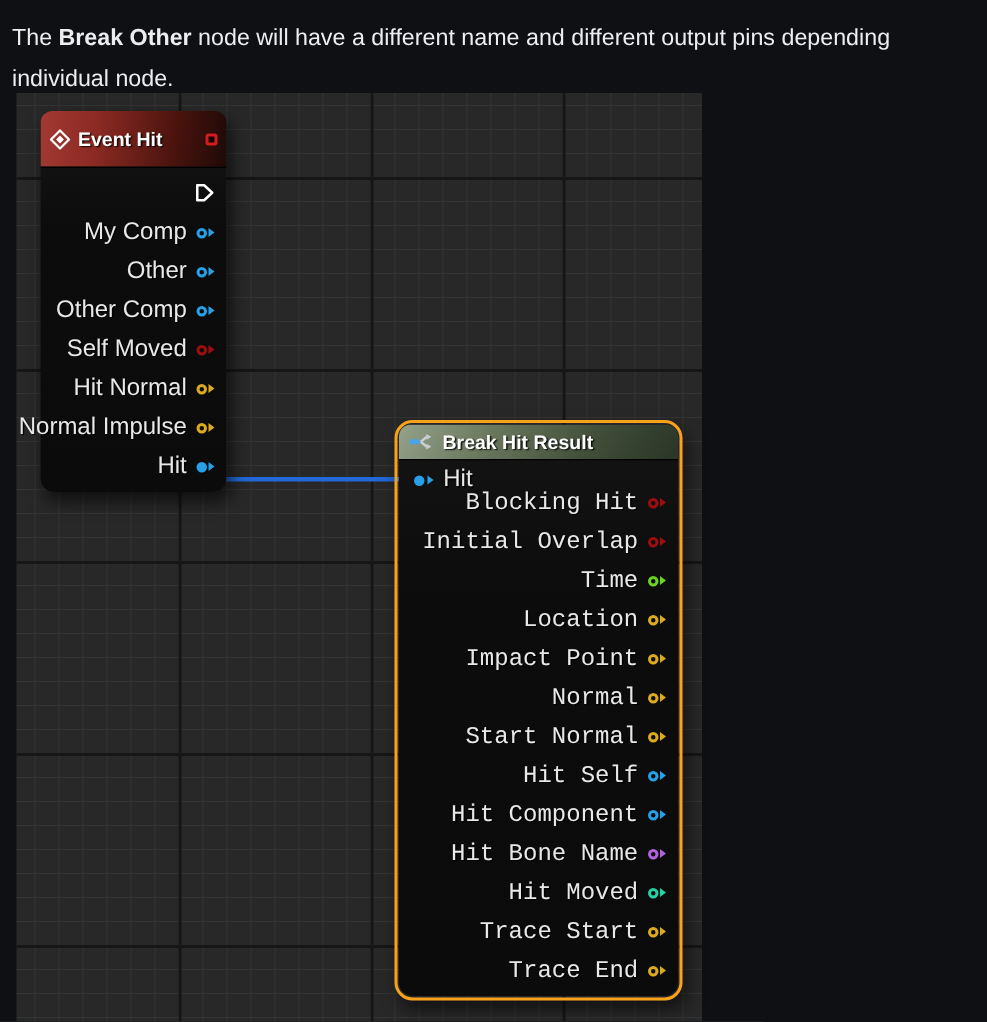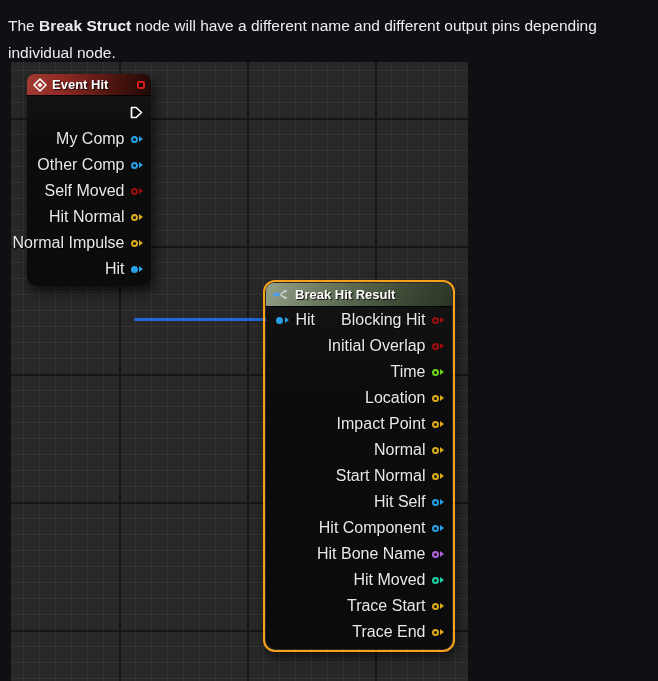--- a/index.html
+++ b/index.html
@@ -39,21 +39,21 @@
     background:var(--wire);border-radius:2px;
   }
   .node{
     position:absolute;
     background:linear-gradient(#161616,#0c0c0c 30%,#0b0b0b);
     border-radius:9px;
     box-shadow:3px 6px 12px rgba(0,0,0,.65);
   }
   .event-node{left:16px;top:12px;width:124px;padding-bottom:4px;}
   .node-header{
-    height:22px;display:flex;align-items:center;gap:5px;
+    height:38px;display:flex;align-items:center;gap:5px;
     padding:0 6px;border-radius:8px 8px 0 0;
   }
   .event-header{
     background:linear-gradient(97deg,#a23a33 0%,#8c2a23 30%,#4a130e 72%,#1e0a07 100%);
     border-bottom:1px solid #000;
   }
   .node-title{
     font-size:13px;font-weight:bold;color:#fff;white-space:nowrap;
     text-shadow:1px 1px 1px rgba(0,0,0,.9);
   }
@@ -85,21 +85,21 @@
   .break-header{
     height:24px;border-radius:8px 8px 0 0;gap:6px;
     background:linear-gradient(118deg,#95a28a 0%,#6a785e 32%,#414e39 68%,#2a3527 100%);
     border-bottom:1px solid #000;
   }
   .break-input{position:absolute;left:10px;top:24px;}
 </style>
 </head>
 <body>
 
-<p class="para"><span>The </span><b>Break Struct</b><span> node will have a different name and different output pins depending</span><br>
+<p class="para"><span>The </span><b>Break Other</b><span> node will have a different name and different output pins depending</span><br>
   <span>individual node.</span>
 </p>
 
 <div class="graph">
 
   <div class="wire"></div>
 
   <div class="node event-node">
     <div class="node-header event-header">
       <span class="pin-icon">
@@ -115,20 +115,27 @@
     <div class="pins-out" id="event-pins">
         <div class="pin-row">
           <span class="pin-icon">
             <svg width="13" height="14" viewBox="0 0 13 14">
               <path d="M1.5 1.5 h4.6 l5.4 5 -5.4 5 h-4.6 z" fill="none" stroke="#ffffff" stroke-width="1.7" stroke-linejoin="round"></path>
             </svg>
           </span>
         </div>
         <div class="pin-row">
           <span class="pin-label">My Comp</span>
+          <span class="pin-icon">
+            <span class="circ" style="border-color: rgb(39, 160, 232);"></span>
+            <span class="tri" style="border-left-color: rgb(39, 160, 232);"></span>
+          </span>
+        </div>
+        <div class="pin-row">
+          <span class="pin-label">Other</span>
           <span class="pin-icon">
             <span class="circ" style="border-color: rgb(39, 160, 232);"></span>
             <span class="tri" style="border-left-color: rgb(39, 160, 232);"></span>
           </span>
         </div>
         <div class="pin-row">
           <span class="pin-label">Other Comp</span>
           <span class="pin-icon">
             <span class="circ" style="border-color: rgb(39, 160, 232);"></span>
             <span class="tri" style="border-left-color: rgb(39, 160, 232);"></span>
@@ -179,21 +186,21 @@
         <span class="node-title">Break Hit Result</span>
         <span class="spacer"></span>
       </div>
       <div class="pin-row in break-input" id="break-input">
           <span class="pin-icon">
             <span class="circ" style="border-color: rgb(39, 160, 232); background: rgb(39, 160, 232);"></span>
             <span class="tri" style="border-left-color: rgb(39, 160, 232);"></span>
           </span>
         <span class="pin-label">Hit</span>
       </div>
-      <div class="pins-out" id="break-outputs" style="padding-top:0;">
+      <div class="pins-out" id="break-outputs" style="padding-top:15px;font-family:Liberation Mono, monospace;">
           <div class="pin-row">
             <span class="pin-label">Blocking Hit</span>
             <span class="pin-icon">
               <span class="circ" style="border-color: rgb(158, 14, 14);"></span>
               <span class="tri" style="border-left-color: rgb(158, 14, 14);"></span>
             </span>
           </div>
           <div class="pin-row">
             <span class="pin-label">Initial Overlap</span>
             <span class="pin-icon">

